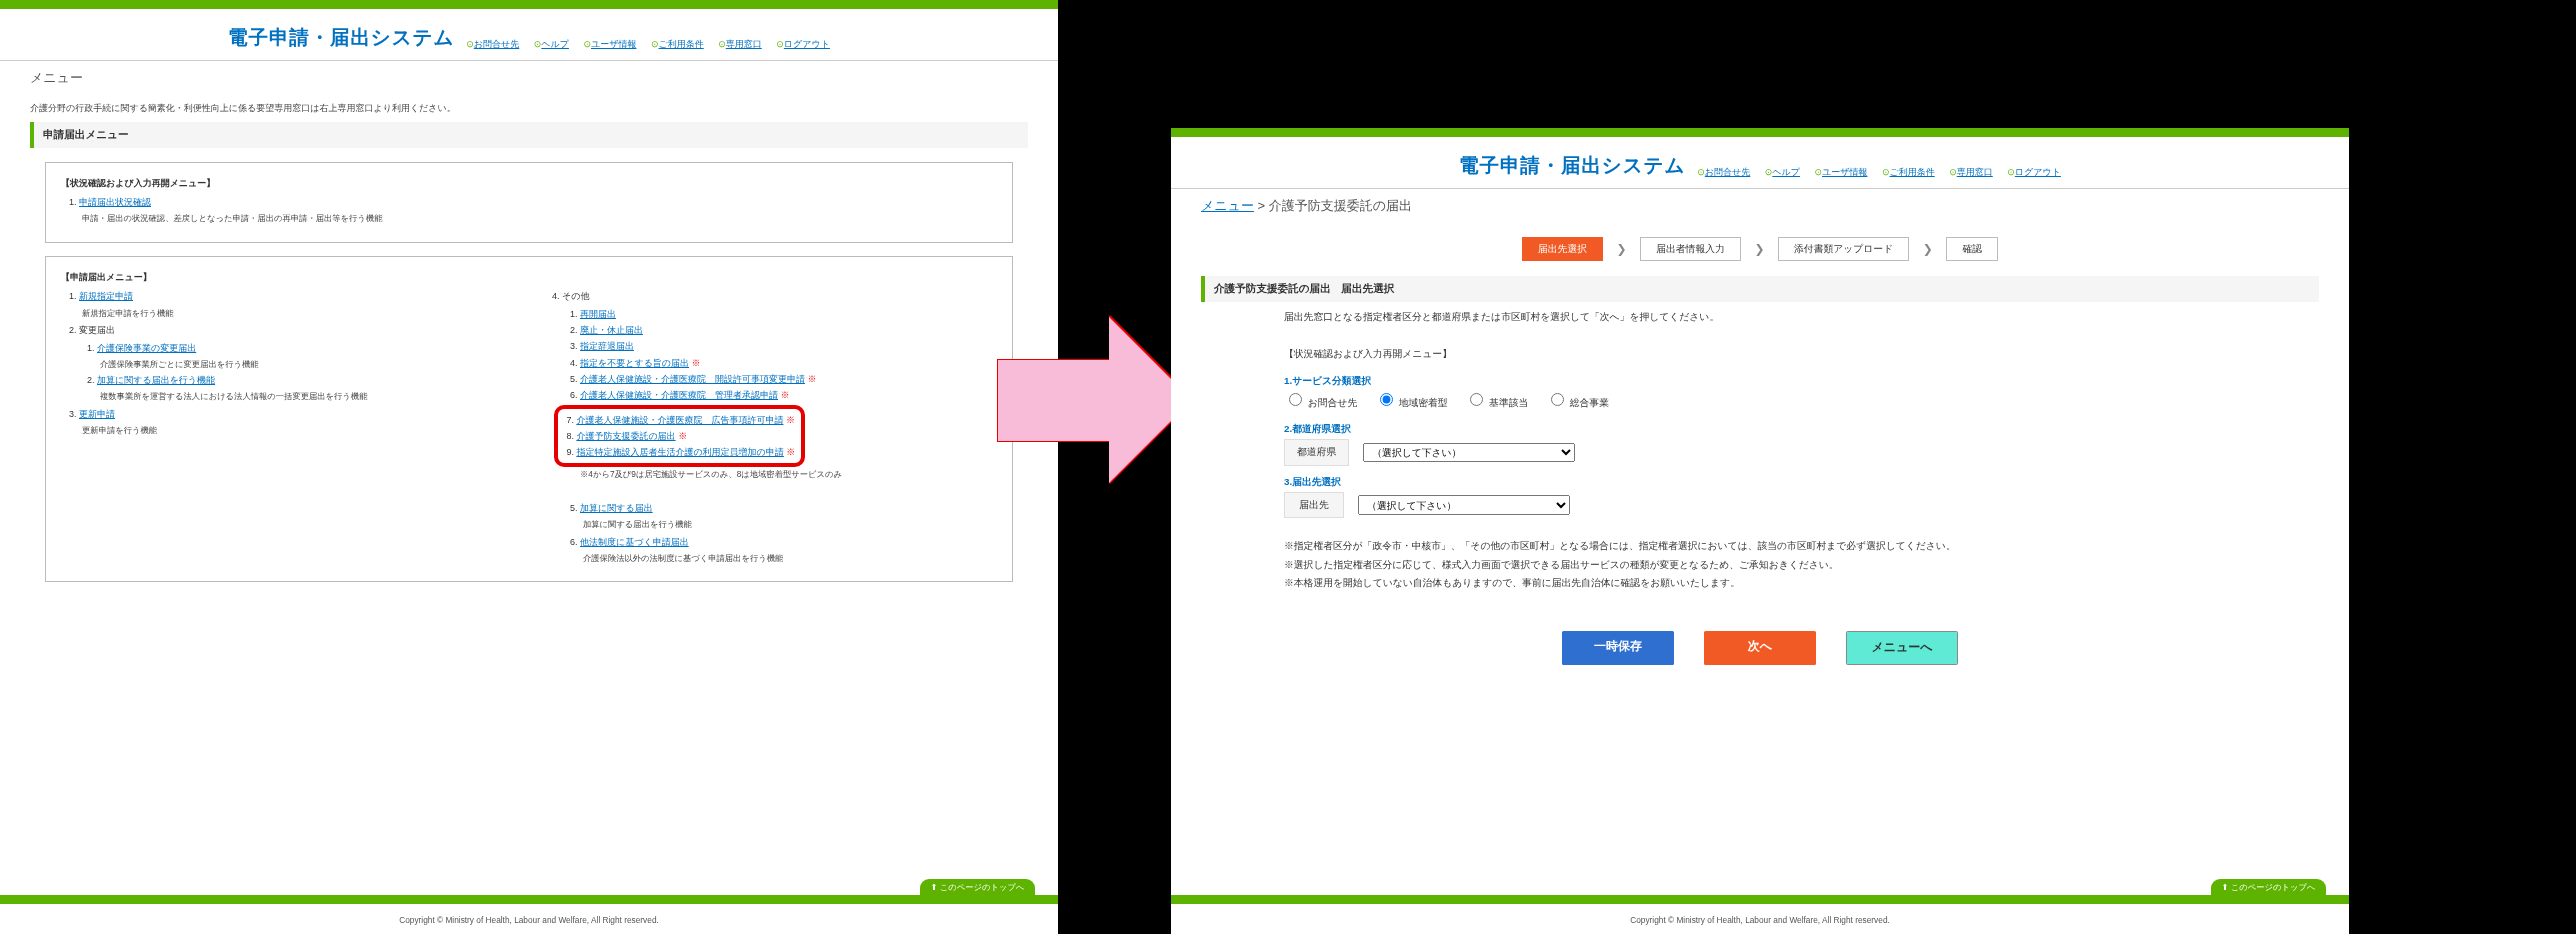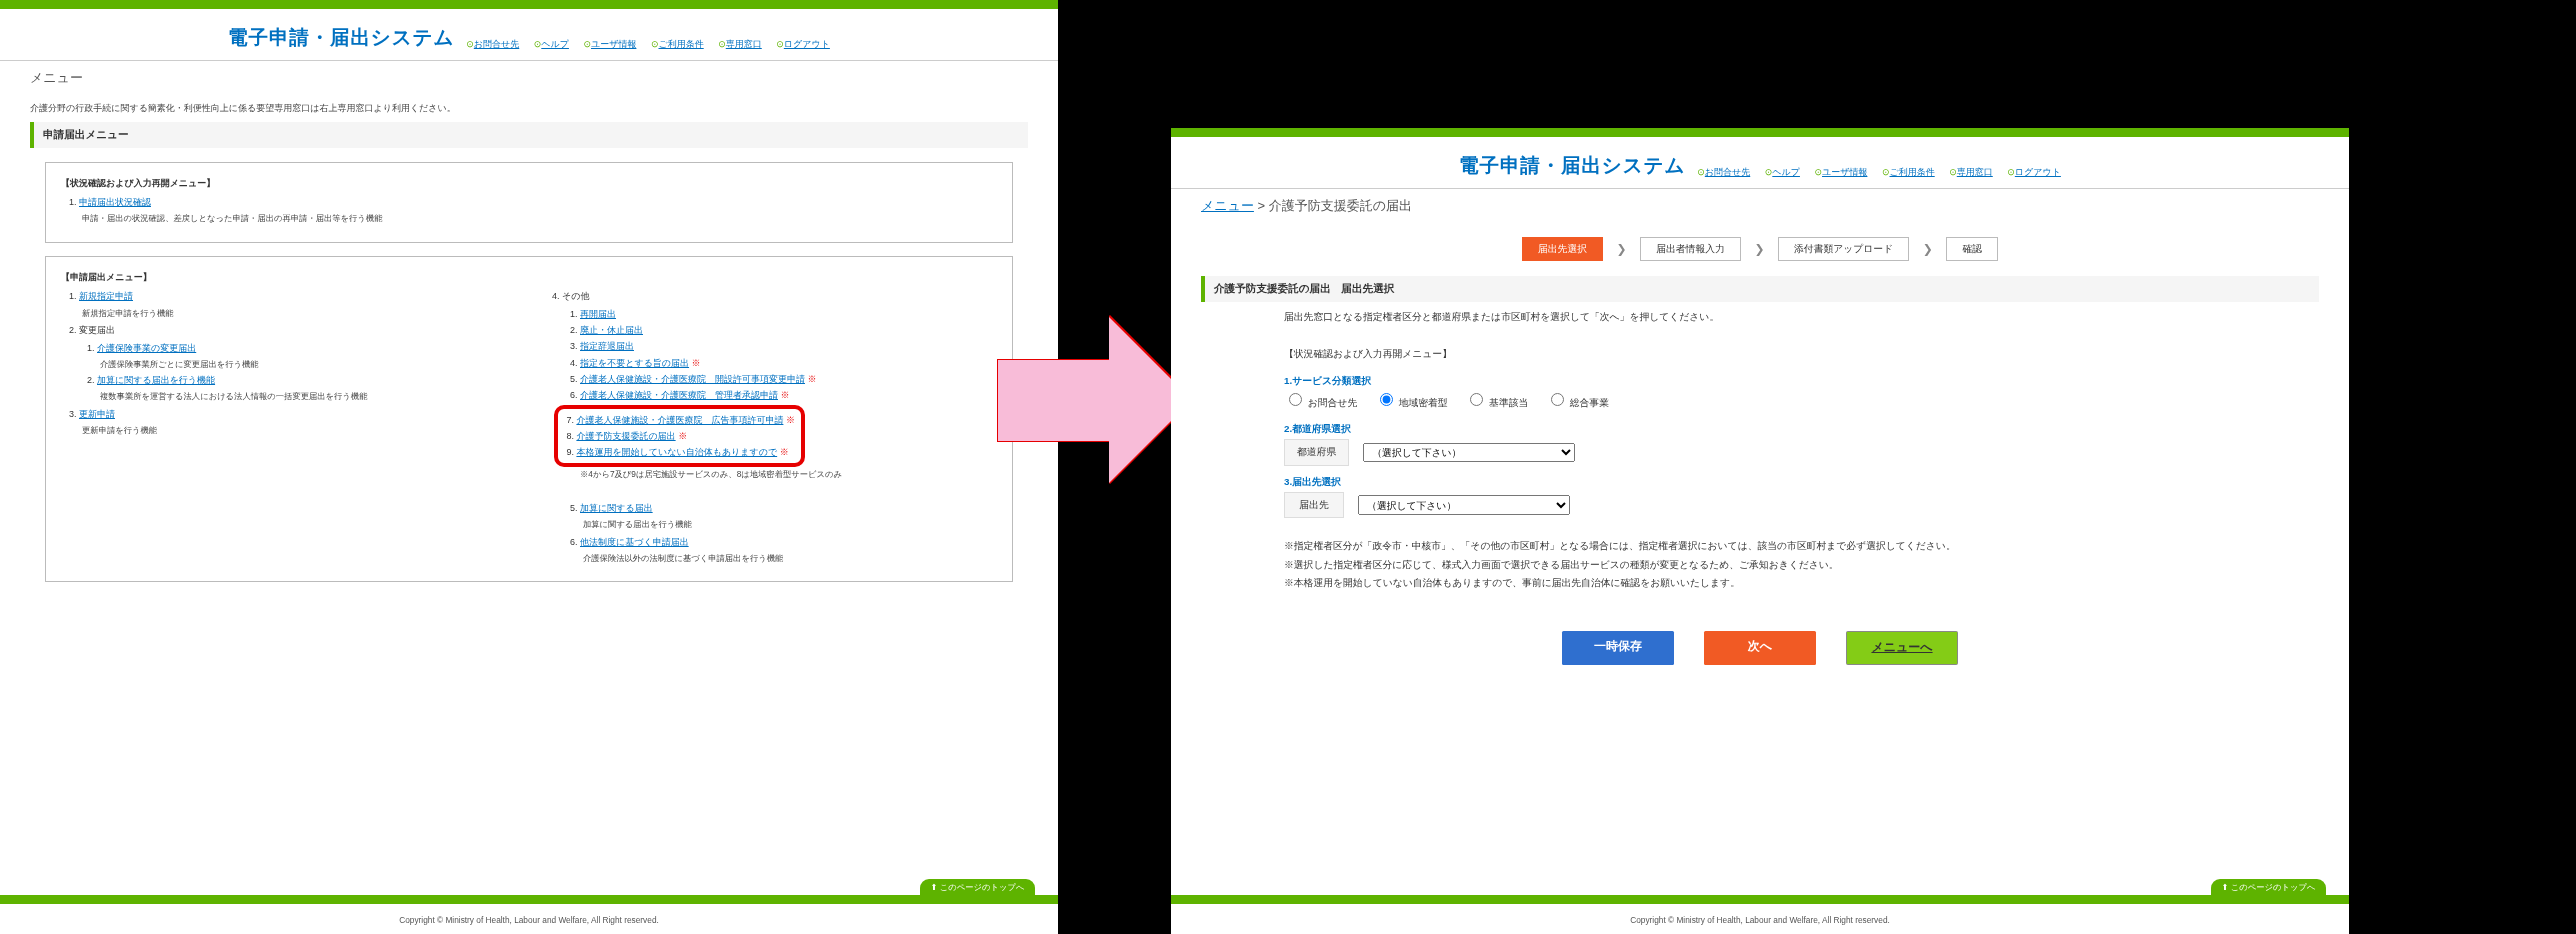--- a/index.html
+++ b/index.html
@@ -53,21 +53,21 @@
   .form-area{ padding:6px 113px 15px; font-size:9.8px; line-height:1.9; }
   .form-label{ color:#0070c0; font-weight:bold; margin-top:7.6px; }
   .radio-row label{ margin-right:15px; }
   .sel-row{ display:flex; align-items:center; gap:13.6px; }
   .sel-row .lab{ background:#f5f5f5; padding:3px 12px; border:0.8px solid #ddd; min-width:60px; text-align:center; }
   select{ padding:2.3px 4.5px; min-width:212px; font-size:9.8px; }
   .btn-row{ display:flex; justify-content:center; gap:30px; padding:23px 0 45px; }
   .btn{ width:112px; text-align:center; padding:7.6px 0; font-size:12px; font-weight:bold; border-radius:1.5px; }
   .btn-save{ background:#2f6fcf; color:#fff; }
   .btn-next{ background:#f15a24; color:#fff; }
-  .btn-menu{ background:#84cc16; color:#333; border:0.8px solid #888;text-decoration:underline; }
+  .btn-menu{ background:#5eead4; color:#333; border:0.8px solid #888; }
 </style>
 </head>
 <body>
 
 <div class="canvas">
 
   <div class="screen screen-left">
     <div class="topbar"></div>
     <div class="header">
       <div class="title">電子申請・届出システム</div>
@@ -131,21 +131,21 @@
                 <li><a class="lnk">廃止・休止届出</a></li>
                 <li><a class="lnk">指定辞退届出</a></li>
                 <li><a class="lnk">指定を不要とする旨の届出</a> <span class="red">※</span></li>
                 <li><a class="lnk">介護老人保健施設・介護医療院　開設許可事項変更申請</a> <span class="red">※</span></li>
                 <li><a class="lnk">介護老人保健施設・介護医療院　管理者承認申請</a> <span class="red">※</span></li>
               </ol>
               <span class="redbox">
                 <ol class="sub" start="7" style="margin-left:15px;">
                   <li><a class="lnk">介護老人保健施設・介護医療院　広告事項許可申請</a> <span class="red">※</span></li>
                   <li><a class="lnk">介護予防支援委託の届出</a> <span class="red">※</span></li>
-                  <li><a class="lnk">本格運用を開始していない自治体もありますので</a> <span class="red">※</span></li>
+                  <li><a class="lnk">指定特定施設入居者生活介護の利用定員増加の申請</a> <span class="red">※</span></li>
                 </ol>
               </span>
               <div class="desc" style="margin-left:18px;">※4から7及び9は居宅施設サービスのみ、8は地域密着型サービスのみ</div>
               <br>
               <ol class="sub" start="5">
                 <li><a class="lnk">加算に関する届出</a><br>
                     <span class="desc">加算に関する届出を行う機能</span></li>
               </ol>
               <ol class="sub" start="6">
                 <li><a class="lnk">他法制度に基づく申請届出</a><br>

